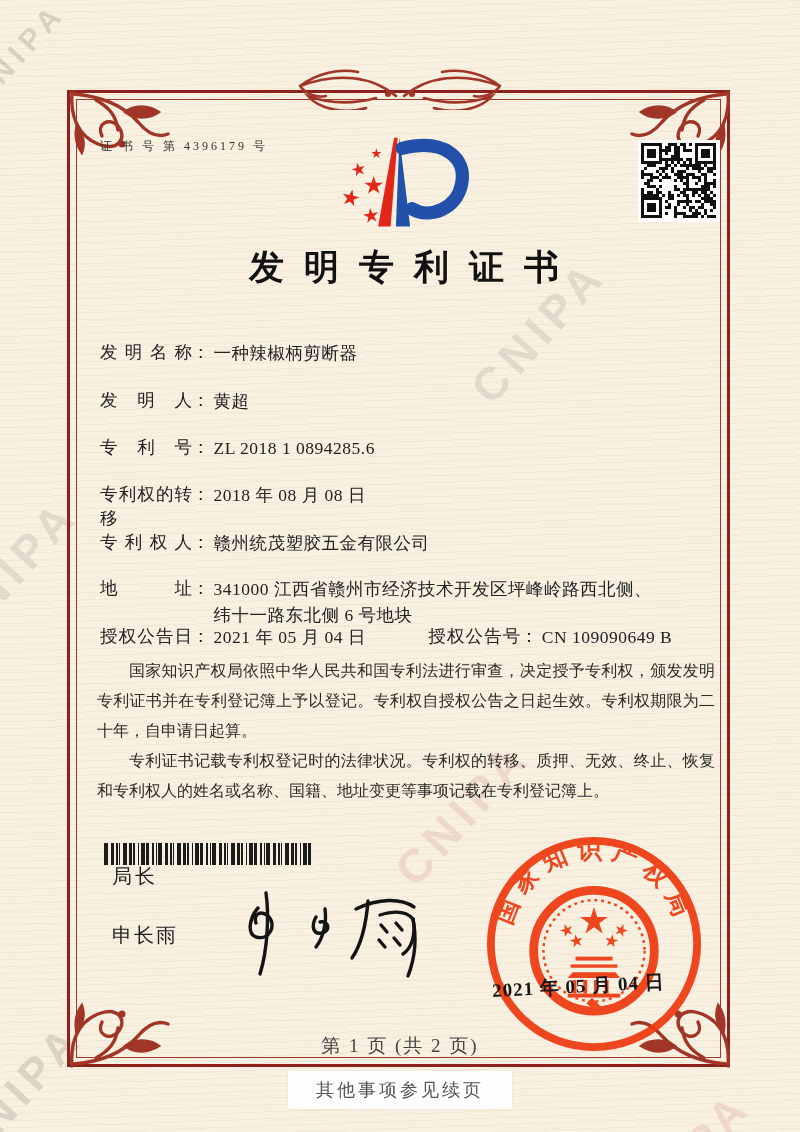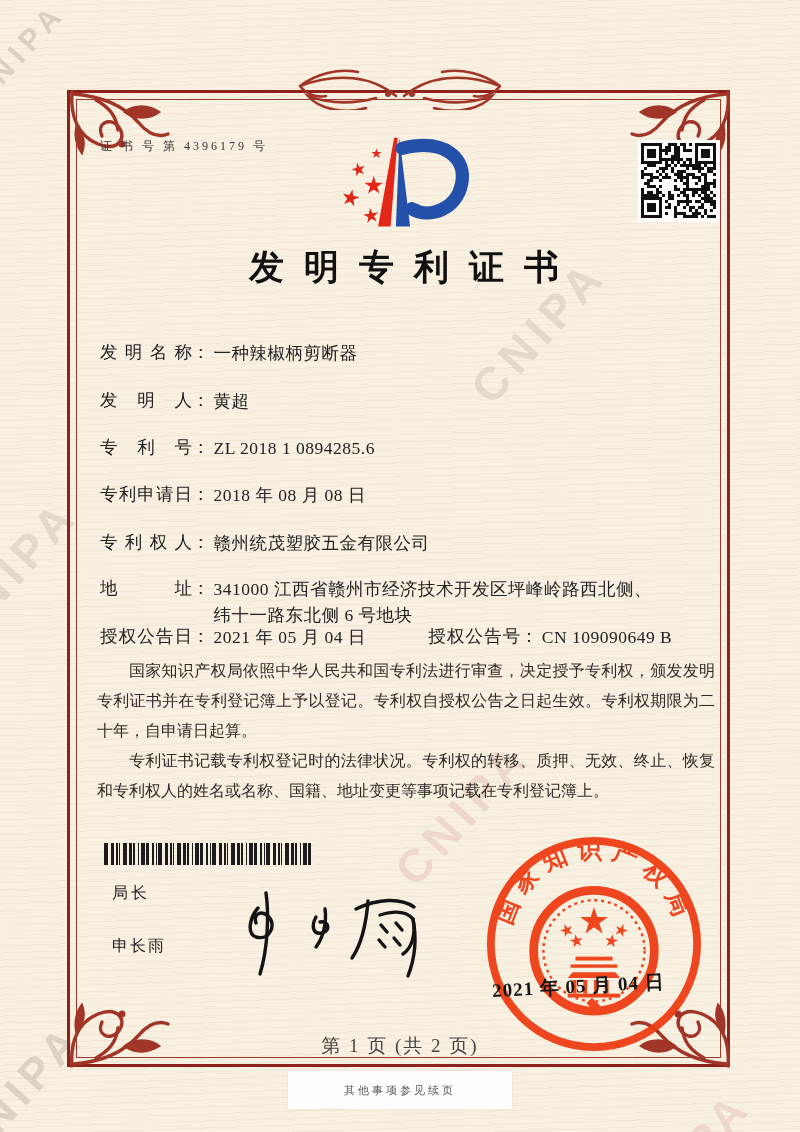--- a/index.html
+++ b/index.html
@@ -24,32 +24,32 @@
     font-size:35px;font-weight:bold;color:#111;letter-spacing:20px;padding-left:28px;box-sizing:border-box;}
   .frow{position:absolute;left:100px;font-size:17.5px;color:#222;}
   .flabel{display:inline-block;width:92px;text-align:justify;text-align-last:justify;vertical-align:top;}
   .fcolon{display:inline-block;margin:0 4px 0 0;}
   .fvalue{letter-spacing:0.5px;white-space:pre-line;display:inline-block;vertical-align:top;max-width:480px;line-height:26px;}
   .grant2{margin-left:58px;}
   .paras{position:absolute;left:97px;top:656px;width:618px;font-size:16px;
     line-height:30px;color:#2e2a26;text-align:justify;}
   .paras p{margin:0;text-indent:2em;}
   .barcode{position:absolute;left:104px;top:843px;width:212px;height:22px;}
-  .signer{position:absolute;left:112px;top:883px;font-size:16px;letter-spacing:3px;color:#222;
+  .signer{position:absolute;left:112px;top:863px;font-size:20px;letter-spacing:3px;color:#222;
     font-family:Liberation Mono, monospace;}
   .signer .nm{margin-top:32px;letter-spacing:2px;}
   .signature{position:absolute;left:230px;top:886px;}
   .seal{position:absolute;left:486px;top:836px;}
   .seal-date{position:absolute;left:492px;top:972px;width:230px;font-size:19px;font-weight:bold;
     color:#161616;letter-spacing:1px;transform:rotate(-3deg);}
   .page-footer{position:absolute;left:0;top:1033px;width:100%;text-align:center;
     font-size:19px;color:#444;letter-spacing:2px;}
   .note-box{position:absolute;left:288px;top:1071px;width:224px;height:38px;background:#fefefe;
     box-shadow:0 0 3px rgba(0,0,0,0.06);display:flex;align-items:center;justify-content:center;}
-  .note-box span{font-size:11px;color:#555;letter-spacing:3px;}
+  .note-box span{font-size:18px;color:#555;letter-spacing:3px;}
   svg{display:block;}
 </style>
 </head>
 <body>
 
 <div class="page">
 
   <svg width="0" height="0" style="position:absolute">
     <defs>
       <path id="st" d="M0,-1 L0.2245,-0.309 0.951,-0.309 0.363,0.118 0.588,0.809 0,0.382 -0.588,0.809 -0.363,0.118 -0.951,-0.309 -0.2245,-0.309 Z"></path>
@@ -457,21 +457,21 @@
   <div class="frow" style="top:340px">
     <span class="flabel">发明名称</span><span class="fcolon">：</span><span class="fvalue">一种辣椒柄剪断器</span>
   </div>
   <div class="frow" style="top:388px">
     <span class="flabel">发明人</span><span class="fcolon">：</span><span class="fvalue">黄超</span>
   </div>
   <div class="frow" style="top:435px">
     <span class="flabel">专利号</span><span class="fcolon">：</span><span class="fvalue">ZL 2018 1 0894285.6</span>
   </div>
   <div class="frow" style="top:482px">
-    <span class="flabel">专利申请日</span><span class="fcolon">：</span><span class="fvalue">2018 年 08 月 08 日</span>
+    <span class="flabel">专利权的转移</span><span class="fcolon">：</span><span class="fvalue">2018 年 08 月 08 日</span>
   </div>
   <div class="frow" style="top:530px">
     <span class="flabel">专利权人</span><span class="fcolon">：</span><span class="fvalue">赣州统茂塑胶五金有限公司</span>
   </div>
   <div class="frow" style="top:576px">
     <span class="flabel">地址</span><span class="fcolon">：</span><span class="fvalue">341000 江西省赣州市经济技术开发区坪峰岭路西北侧、
 纬十一路东北侧 6 号地块</span>
   </div>
   <div class="frow" style="top:624px">
     <span><span class="flabel">授权公告日</span><span class="fcolon">：</span><span class="fvalue">2021 年 05 月 04 日</span></span>

